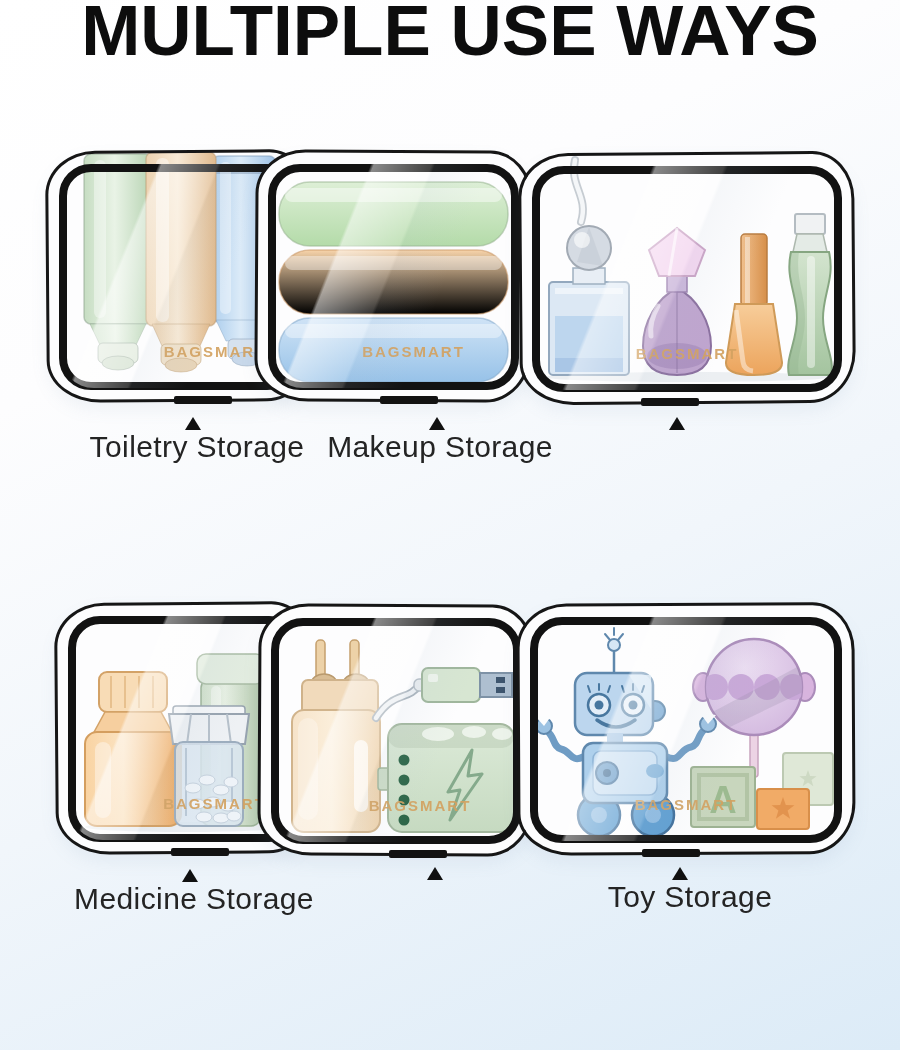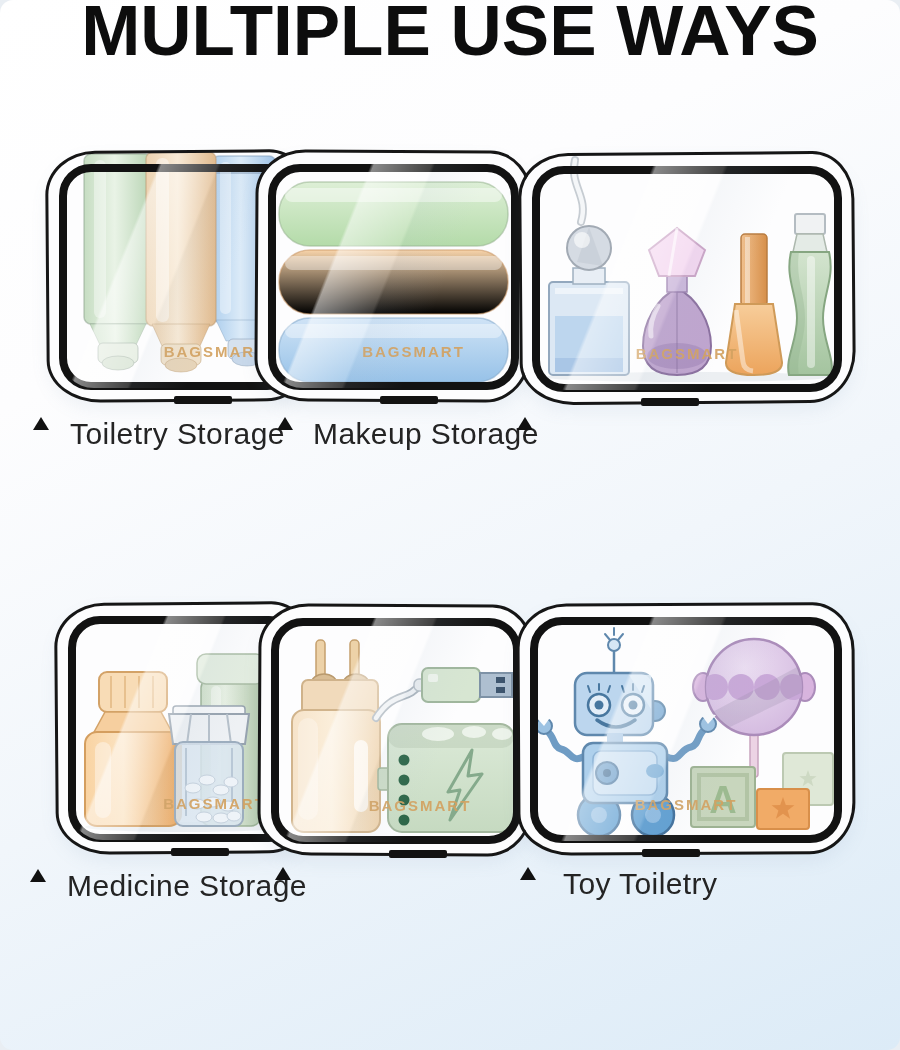--- a/index.html
+++ b/index.html
@@ -1,20 +1,19 @@
 <!DOCTYPE html>
 <html><head>
 <meta charset="utf-8">
 <style>
   html,body{margin:0;padding:0;background:#e9eef3;}
   .page{
     position:relative;width:900px;height:1050px;overflow:hidden;
     background:linear-gradient(155deg,#ffffff 0%,#fdfdfe 28%,#f1f6fb 58%,#dcebf7 100%);
     font-family:"Liberation Sans",sans-serif;
-    border-radius:13px;
   }
   .title{
     position:absolute;top:-10px;left:0;right:0;margin:0;text-align:center;
     font-size:71px;font-weight:bold;letter-spacing:0;color:#0d0d0d;white-space:nowrap;
   }
   
   .bag{position:absolute;background:#fdfdfe;border-radius:46px;
        box-shadow:0 8px 18px rgba(110,140,170,0.10);}
   .outline{position:absolute;inset:-2px;border:3px solid #161616;
        border-radius:50px 42px 46px 54px / 44px 48px 52px 42px;
@@ -23,21 +22,21 @@
        border-radius:32px;pointer-events:none;}
   .art{position:absolute;left:16px;top:16px;width:calc(100% - 32px);height:calc(100% - 32px);overflow:visible;}
   .wm{position:absolute;bottom:40px;left:0;right:0;text-align:center;
       font-weight:bold;font-size:15px;letter-spacing:2px;color:#d3a261;opacity:.92;z-index:3;}
   .sheen{position:absolute;inset:12px;border-radius:34px;pointer-events:none;z-index:4;
       background:linear-gradient(112deg,rgba(255,255,255,0) 30%,rgba(255,255,255,.50) 31%,
                  rgba(255,255,255,.20) 48%,rgba(178,194,210,.10) 49%,rgba(255,255,255,0) 66%);}
   .tab{position:absolute;left:50%;bottom:-4px;width:58px;height:8px;margin-left:-29px;
       background:#121212;border-radius:2px;}
   
-  .caption{position:absolute;width:320px;display:flex;align-items:flex-start;gap:17px;}
+  .caption{position:absolute;width:320px;display:flex;flex-direction:column;align-items:center;}
   .tri{width:0;height:0;border-left:8px solid transparent;border-right:8px solid transparent;
       border-bottom:13px solid #111;}
   .cap-label{font-size:30px;color:#242424;letter-spacing:.4px;white-space:nowrap;}
 </style>
 </head>
 <body>
 
 <div class="page">
 
   <h1 class="title">MULTIPLE USE WAYS</h1>
@@ -398,16 +397,16 @@
   </div>
   <div class="caption" style="left:34px;top:869px">
     <div class="tri" style="transform:translateX(-4px)"></div>
     <div class="cap-label">Medicine Storage</div>
   </div>
   <div class="caption" style="left:282px;top:867px">
     <div class="tri" style="transform:translateX(-7px)"></div>
   </div>
   <div class="caption" style="left:530px;top:867px">
     <div class="tri" style="transform:translateX(-10px)"></div>
-    <div class="cap-label">Toy Toiletry</div>
+    <div class="cap-label">Toy Storage</div>
   </div>
 
 </div>
 
 </body></html>

